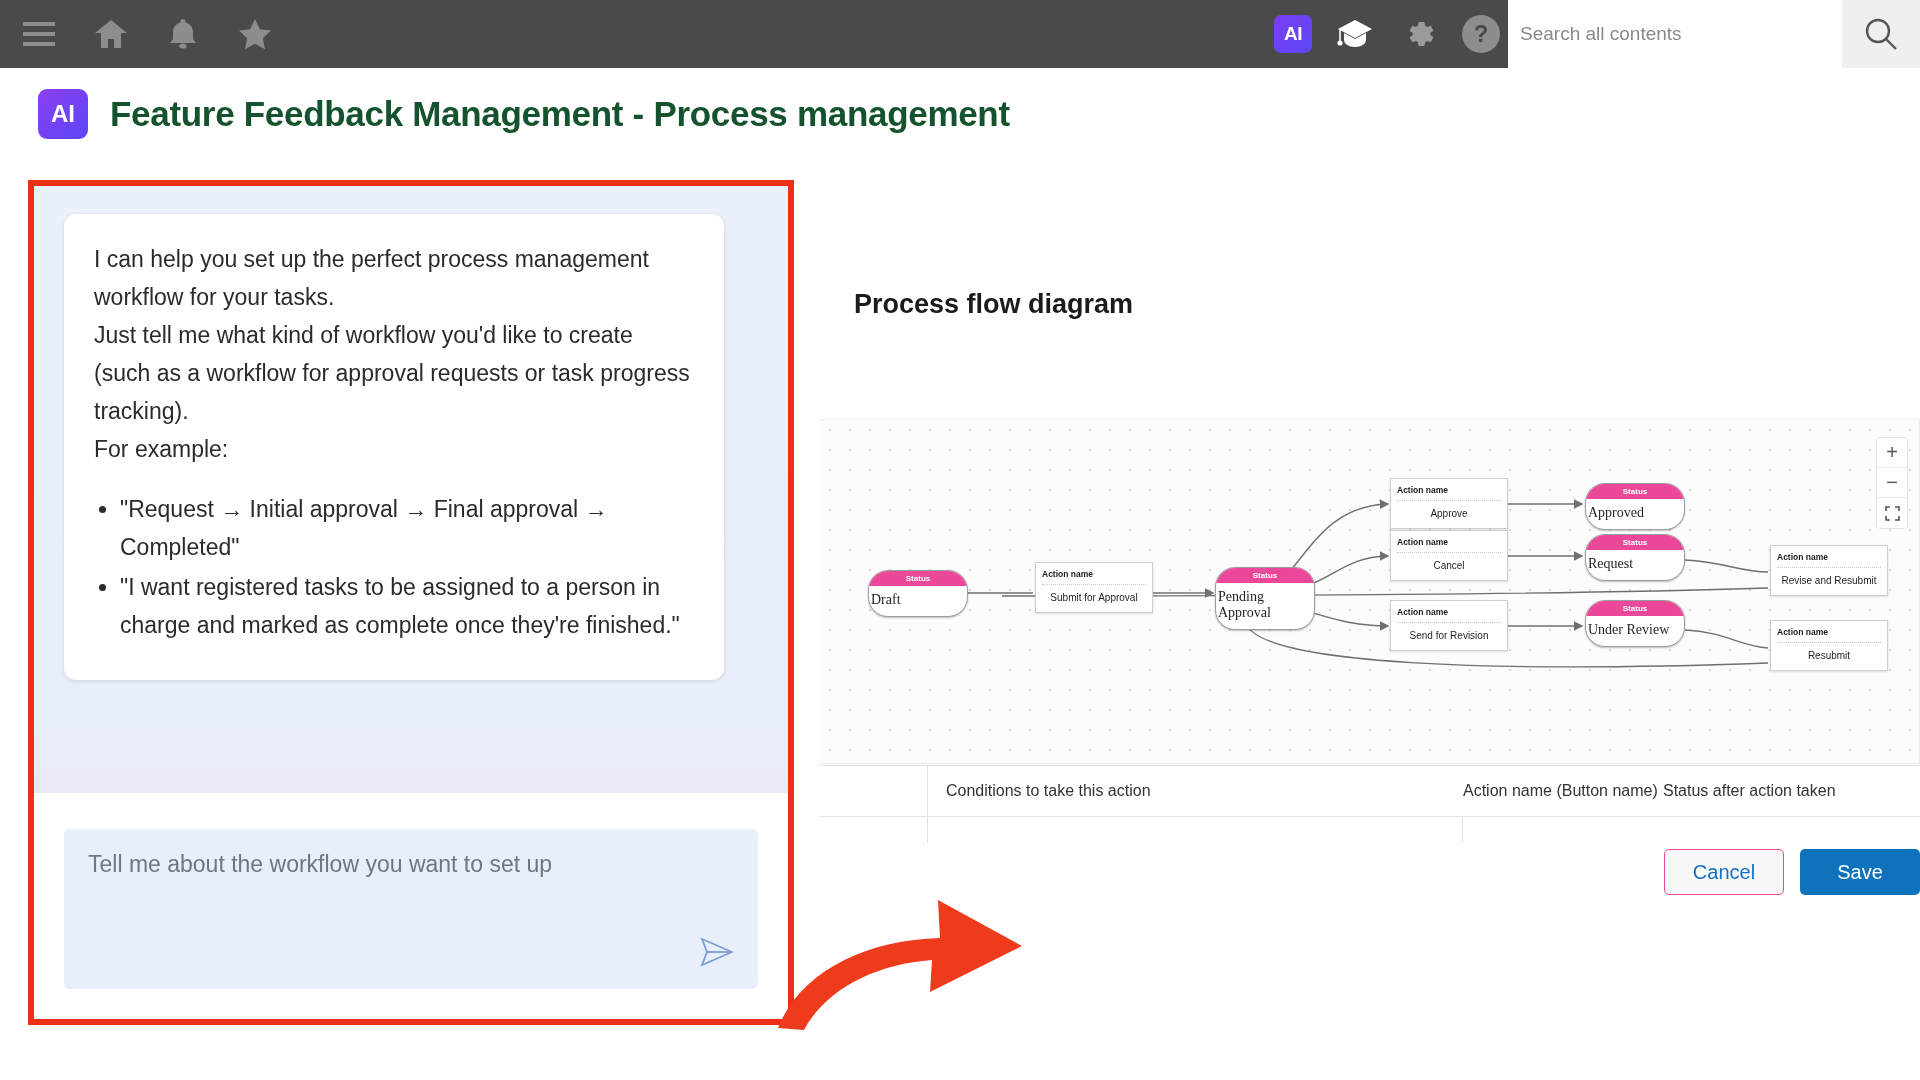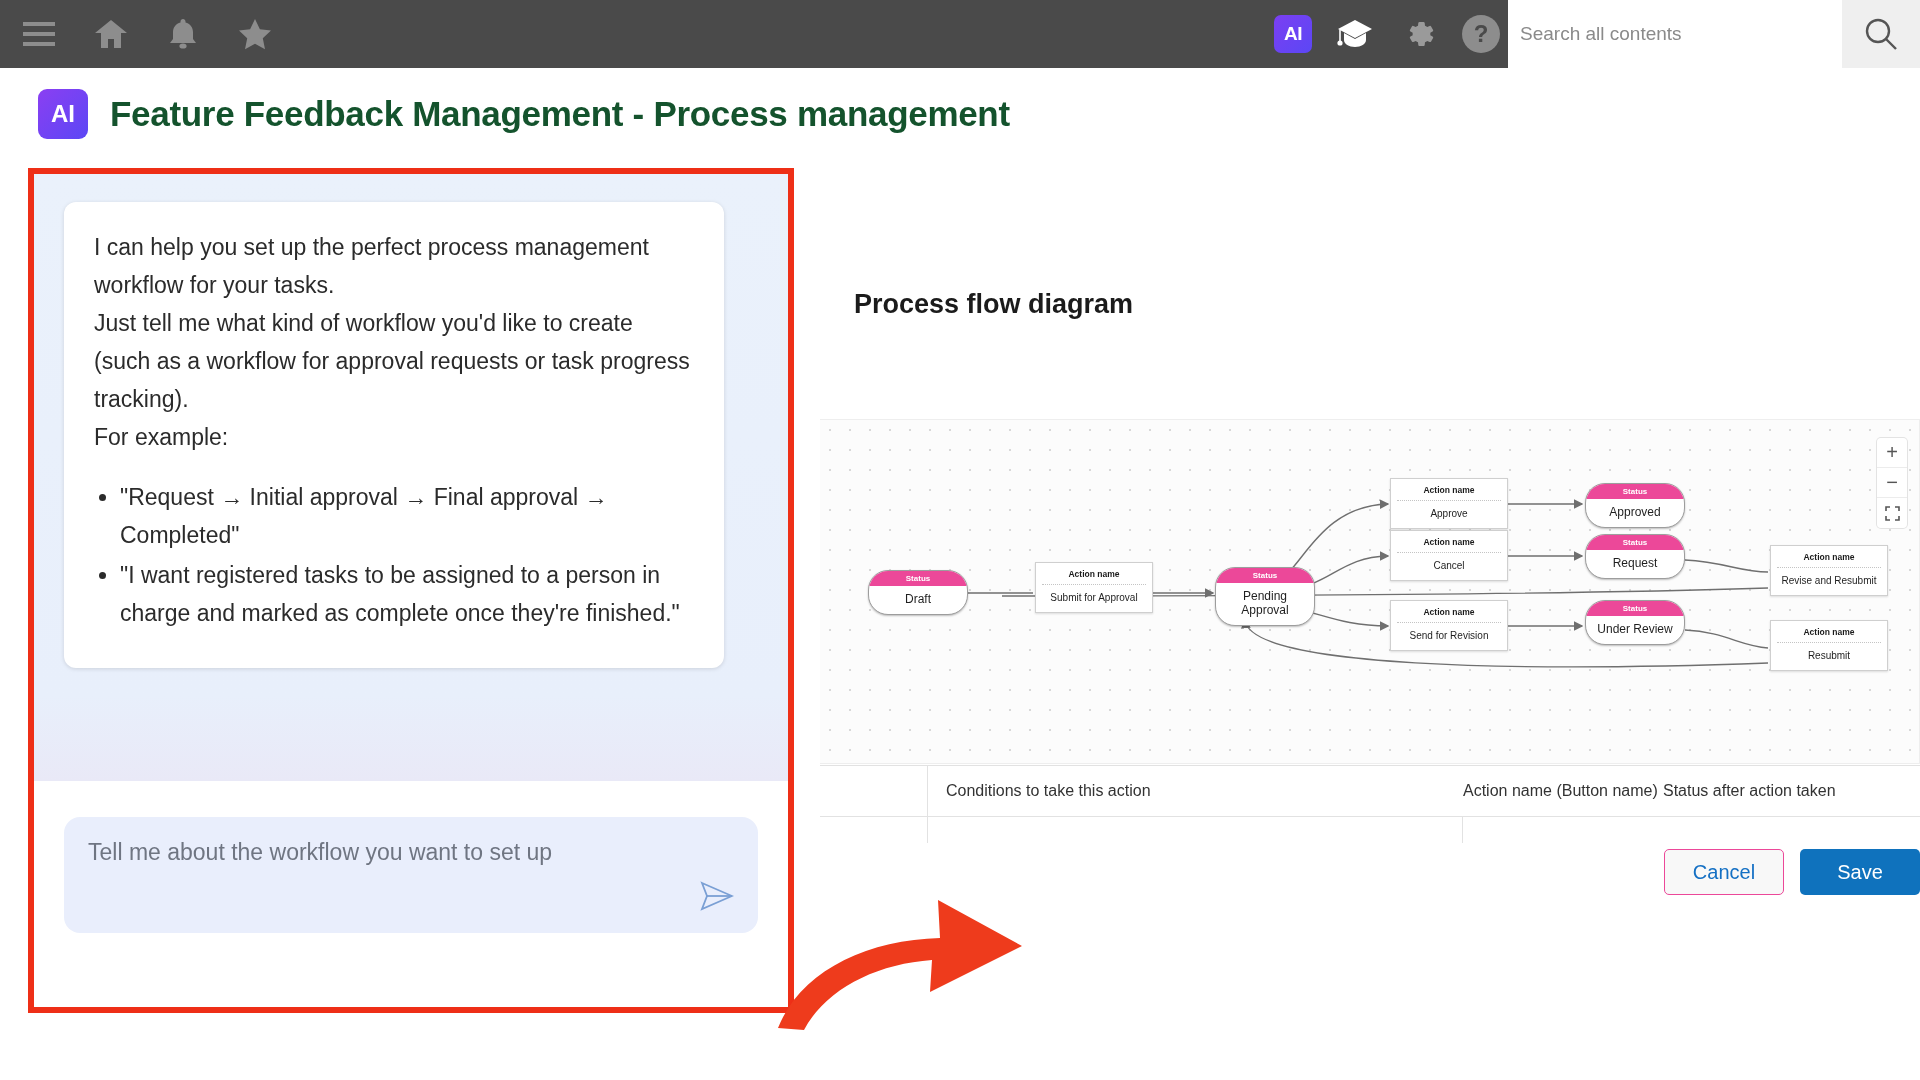--- a/index.html
+++ b/index.html
@@ -61,21 +61,21 @@
     display: flex; align-items: center; justify-content: center;
     color: #fff; font-weight: bold; font-size: 24px;
   }
   .ph-title {
     margin-left: 22px; font-size: 35px; font-weight: bold; color: #14532d;
     letter-spacing: -0.3px;
   }
 
   
   .chatwrap {
-    position: absolute; left: 28px; top: 168px;
+    position: absolute; left: 28px; top: 180px;
     width: 766px; height: 845px;
     border: 6px solid #ee2f17;
     background: #ffffff;
   }
   .chat-msgarea {
     position: absolute; left: 0; top: 0; right: 0; height: 607px;
     background: linear-gradient(180deg, #eaf1fb 0%, #e8effb 86%, #e9e9f7 100%);
     padding: 28px 30px 0 30px;
   }
   .bubble {
@@ -90,22 +90,22 @@
   .bubble ul { margin: 22px 0 0 26px; }
   .bubble li {
     font-size: 23px; line-height: 38px; color: #2b2b2b; margin-bottom: 2px;
   }
   .chat-inputarea {
     position: absolute; left: 0; bottom: 0; right: 0; top: 607px;
     background: #fff; padding: 36px 30px;
   }
   .chat-input {
     position: relative;
-    background: #e9eefc; border-radius: 16px;
-    height: 116px; padding: 22px 24px;
+    background: #e9eefc; border-radius: 6px;
+    height: 160px; padding: 22px 24px;
   }
   .chat-input .ph { font-size: 23px; color: #6f7582; }
   .send-ico { position: absolute; right: 24px; bottom: 18px; }
   .send-ico svg { fill: none; stroke: #7a9fd4; stroke-width: 1.8; }
 
   
   .rightcol { position: absolute; left: 820px; top: 169px; width: 1100px; height: 900px; }
   .diag-title { font-size: 27px; font-weight: bold; color: #1b1b1b; margin: 120px 0 0 34px; }
 
   .canvas {
@@ -131,29 +131,29 @@
   .status-node {
     width: 100px; border-radius: 20px; overflow: hidden;
     border: 1px solid #9d9d9d; background: #fff;
     box-shadow: 0 1px 2px rgba(0,0,0,0.25);
   }
   .status-node .hd {
     background: #ec4899; color: #fff; font-size: 8px; font-weight: bold;
     text-align: center; padding: 3px 0 3px 0;
   }
   .status-node .bd {
-    text-align: center; font-size: 12px; color: #1f1f1f; padding: 6px 2px 8px 2px;
+    text-align: left; font-size: 14px; color: #1f1f1f; padding: 6px 2px 8px 2px; font-family: Liberation Serif, serif;
   }
   .action-node {
     width: 118px; background: #fff; border: 1px solid #cfcfcf;
     box-shadow: 0 1px 2px rgba(0,0,0,0.13);
   }
   .action-node .hd {
     font-size: 8.5px; font-weight: bold; color: #1b1b1b;
-    text-align: center; padding: 6px 0 5px 0;
+    text-align: left; padding: 6px 0 5px 0;
     border-bottom: 1px dotted #c4c4c4; margin: 0 6px;
   }
   .action-node .bd {
     text-align: center; font-size: 10px; color: #1f1f1f; padding: 7px 2px 9px 2px;
   }
 
   
   .tbl { position: absolute; left: 0; top: 596px; width: 1100px; }
   .tbl-head {
     display: flex; height: 52px; align-items: center;

